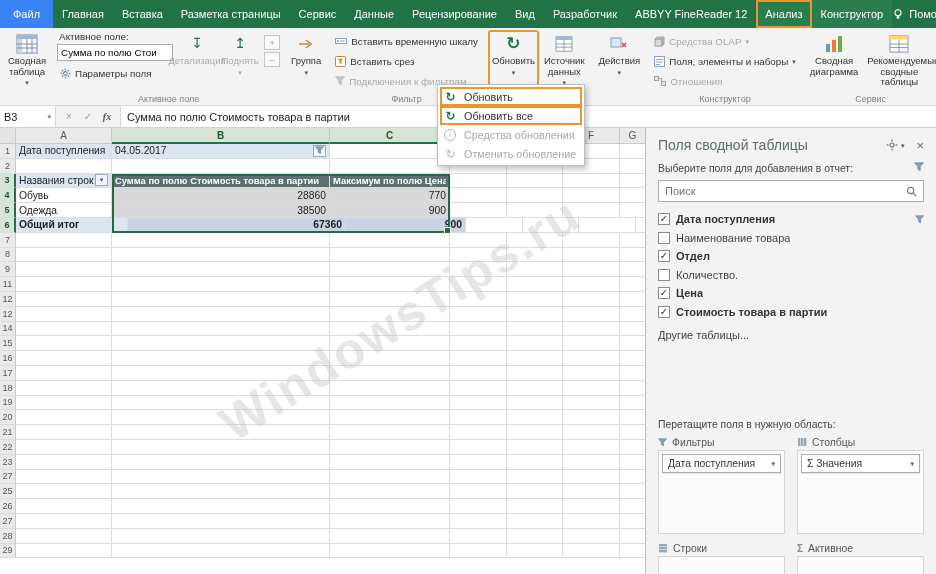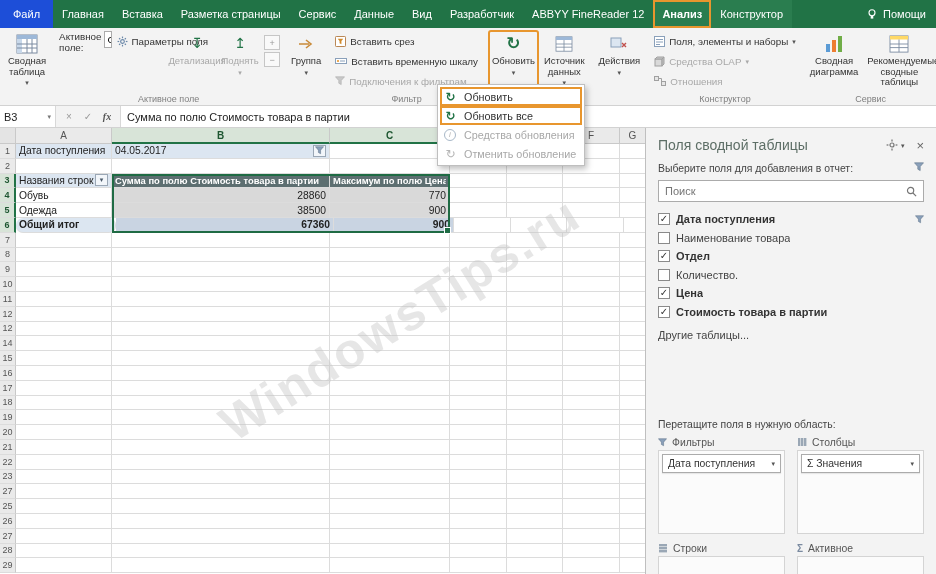--- a/index.html
+++ b/index.html
@@ -3,40 +3,40 @@
 <meta charset="utf-8">
 <style>
   *{margin:0;padding:0;box-sizing:border-box}
   body{font-family:"Liberation Sans","DejaVu Sans",sans-serif;background:#fff}
   .app{position:relative;width:936px;height:574px;overflow:hidden;background:#fff;user-select:none}
 
   
   .tabbar{height:28px;background:#217346;display:flex;align-items:stretch;color:#fff;font-size:11px}
   .tabs{display:flex;align-items:stretch}
   .tab{display:flex;align-items:center;padding:0 9px;white-space:nowrap;cursor:pointer}
-  .tab.file{background:#1d4ed8;padding:8px 13px}
+  .tab.file{background:#3b82f6;padding:8px 13px}
   .tab.ctx{background:#2a7d4f}
-  .tab.hl{outline:2px solid #e8962e;outline-offset:-2px;font-weight:bold}
+  .tab.hl{outline:2px solid #e8962e;outline-offset:-2px;font-weight:normal}
   .tabbar-right{margin-left:auto;display:flex;align-items:center;gap:14px;padding-right:10px}
   .tb-item{display:flex;align-items:center;gap:5px;cursor:pointer;white-space:nowrap}
 
   
   .ribbon{height:78px;background:#f3f3f3;border-bottom:1px solid #d2d2d2;display:flex;align-items:stretch;padding:1px 0 0 1px;position:relative;z-index:5}
   .rgroup{position:relative;display:flex;align-items:flex-start;padding:2px 4px 13px}
   .glabel{position:absolute;bottom:1px;left:0;right:0;text-align:center;font-size:9px;color:#808080;white-space:nowrap}
   .rsep{width:1px;background:#dadada;margin:3px 0}
   .vbtn{display:flex;flex-direction:column;align-items:center;gap:2px;font-size:9.5px;color:#333;text-align:center;padding:3px 3px 1px;line-height:1.12;cursor:pointer;border-radius:2px}
   .vbtn .bigic{height:20px;display:flex;align-items:center;justify-content:center}
   .vtext{max-width:64px}
   .hbtn{display:flex;align-items:center;gap:4px;font-size:9.8px;color:#333;padding:2px 3px;white-space:nowrap;cursor:pointer;height:20px}
   .caret{font-size:7px;color:#555;line-height:1}
   .dis,.dis .vtext,.dis .caret{color:#a8a8a8!important}
   .icg{display:flex;align-items:center}
   .af-cols{display:flex;gap:3px}
-  .af-c1{display:flex;gap:2px;width:116px}
+  .af-c1{display:flex;flex-direction:column;gap:2px;width:116px}
   .af-caption{font-size:9.8px;color:#333;padding-left:2px}
   .af-input{background:#fff;border:1px solid #ababab;font-size:9.8px;padding:1px 3px;height:17px;line-height:14px;overflow:hidden;white-space:nowrap;cursor:text}
   .af-c2{display:flex;gap:1px}
   .af-c2 .vbtn{width:42px}
   .af-c3{display:flex;flex-direction:column;gap:2px;justify-content:flex-start;padding-top:4px}
   .minibtn{width:16px;height:15px;border:1px solid #c6c6c6;background:#f9f9f9;font-size:9px;display:flex;align-items:center;justify-content:center;color:#9a9a9a;cursor:pointer}
   .fcol{display:flex;flex-direction:column}
   .green-refresh{color:#217346;font-size:17px;font-weight:bold}
   .orange-outline{outline:2px solid #e8962e;outline-offset:-1px}
   .arr{font-size:14px;color:#217346}
@@ -117,20 +117,21 @@
 <div class="app">
 
   <div class="tabbar">
     <div class="tabs">
         <div class="tab file">Файл</div>
         <div class="tab">Главная</div>
         <div class="tab">Вставка</div>
         <div class="tab">Разметка страницы</div>
         <div class="tab">Сервис</div>
         <div class="tab">Данные</div>
+        <div class="tab">Рецензирование</div>
         <div class="tab">Вид</div>
         <div class="tab">Разработчик</div>
         <div class="tab">ABBYY FineReader 12</div>
         <div class="tab ctx hl">Анализ</div>
         <div class="tab ctx">Конструктор</div>
       </div>
     <div class="tabbar-right">
       <div class="tb-item">
         <span class="icg">
             <svg width="12" height="12" viewBox="0 0 12 12">
@@ -219,36 +220,36 @@
         <span class="vtext">Группа</span>
         <span class="caret">▾</span>
       </div>
     </div>
     <div class="rsep"></div>
 
     <div class="rgroup">
       <div class="fcol">
         <div class="hbtn">
           <span class="icg">
-              <svg width="11" height="11" viewBox="0 0 12 12">
-                <rect x="0.5" y="0.5" width="11" height="11" rx="1" fill="#fff" stroke="#b0763c"></rect>
-                <path d="M3 3h6L7 5.5V9L5 7.8V5.5z" fill="#d28a2a"></path>
-              </svg>
-            </span>
-          <span>Вставить срез</span>
-        </div>
-        <div class="hbtn">
-          <span class="icg">
               <svg width="12" height="10" viewBox="0 0 12 10">
                 <rect x="0.5" y="2.5" width="11" height="5" fill="#fff" stroke="#8aa0ba"></rect>
                 <circle cx="3" cy="5" r="1.1" fill="#e8962e"></circle>
                 <line x1="5" y1="5" x2="10" y2="5" stroke="#8aa0ba"></line>
               </svg>
             </span>
           <span>Вставить временную шкалу</span>
+        </div>
+        <div class="hbtn">
+          <span class="icg">
+              <svg width="11" height="11" viewBox="0 0 12 12">
+                <rect x="0.5" y="0.5" width="11" height="11" rx="1" fill="#fff" stroke="#b0763c"></rect>
+                <path d="M3 3h6L7 5.5V9L5 7.8V5.5z" fill="#d28a2a"></path>
+              </svg>
+            </span>
+          <span>Вставить срез</span>
         </div>
         <div class="hbtn dis">
           <span class="icg">
               <svg width="10" height="10" viewBox="0 0 10 10">
                 <path d="M0.5 0.8h9L6.2 4.6v4L3.8 7.2V4.6z" fill="#c9c9c9" stroke="#a8a8a8" stroke-width="0.6"></path>
               </svg>
             </span>
           <span>Подключения к фильтрам</span>
         </div>
       </div>
@@ -289,41 +290,41 @@
             </svg>
           </span>
         <span class="vtext">Действия</span>
         <span class="caret">▾</span>
       </div>
     </div>
     <div class="rsep"></div>
 
     <div class="rgroup">
       <div class="fcol">
+        <div class="hbtn dis">
+          <span class="icg">
+              <svg width="11" height="11" viewBox="0 0 11 11">
+                <rect x="1" y="3" width="7" height="7" fill="#d9d9d9" stroke="#a0a0a0"></rect>
+                <path d="M1 3l2-2h7l-2 2z" fill="#c9c9c9" stroke="#a0a0a0"></path>
+                <path d="M8 10V3l2-2v7z" fill="#bfbfbf" stroke="#a0a0a0"></path>
+              </svg>
+            </span>
+          <span>Средства OLAP</span>
+          <span class="caret">▾</span>
+        </div>
         <div class="hbtn">
           <span class="icg">
               <svg width="11" height="11" viewBox="0 0 11 11">
                 <rect x="0.5" y="0.5" width="10" height="10" fill="#fff" stroke="#8aa0ba"></rect>
                 <line x1="2" y1="3.5" x2="9" y2="3.5" stroke="#8aa0ba"></line>
                 <line x1="2" y1="6" x2="9" y2="6" stroke="#8aa0ba"></line>
                 <line x1="2" y1="8.5" x2="6" y2="8.5" stroke="#8aa0ba"></line>
               </svg>
             </span>
           <span>Поля, элементы и наборы</span>
-          <span class="caret">▾</span>
-        </div>
-        <div class="hbtn dis">
-          <span class="icg">
-              <svg width="11" height="11" viewBox="0 0 11 11">
-                <rect x="1" y="3" width="7" height="7" fill="#d9d9d9" stroke="#a0a0a0"></rect>
-                <path d="M1 3l2-2h7l-2 2z" fill="#c9c9c9" stroke="#a0a0a0"></path>
-                <path d="M8 10V3l2-2v7z" fill="#bfbfbf" stroke="#a0a0a0"></path>
-              </svg>
-            </span>
-          <span>Средства OLAP</span>
           <span class="caret">▾</span>
         </div>
         <div class="hbtn dis">
           <span class="icg">
               <svg width="12" height="10" viewBox="0 0 12 10">
                 <rect x="0.5" y="0.5" width="4" height="4" fill="#e6e6e6" stroke="#a0a0a0"></rect>
                 <rect x="7.5" y="5.5" width="4" height="4" fill="#e6e6e6" stroke="#a0a0a0"></rect>
                 <path d="M4.5 2.5h3v5" fill="none" stroke="#a0a0a0"></path>
               </svg>
             </span>
@@ -465,21 +466,21 @@
             <div class="cell num-selected" style="width: 120px;">
               <span class="ct">900</span>
             </div>
             <div class="cell" style="width: 57px;"></div>
             <div class="cell" style="width: 56px;"></div>
             <div class="cell" style="width: 57px;"></div>
             <div class="cell" style="width: 26px;"></div>
           </div>
           <div class="grow">
             <div class="rn sel">6</div>
-            <div class="cell total-label" style="width: 100px; border-radius: 7px;">
+            <div class="cell total-label" style="width: 112px;">
               <span class="ct">Общий итог</span>
             </div>
             <div class="cell total-num-selected" style="width: 218px;">
               <span class="ct">67360</span>
             </div>
             <div class="cell total-num-selected" style="width: 120px;">
               <span class="ct">900</span>
             </div>
             <div class="cell" style="width: 57px;"></div>
             <div class="cell" style="width: 56px;"></div>
@@ -501,30 +502,20 @@
             <div class="cell" style="width: 96px;"></div>
             <div class="cell" style="width: 218px;"></div>
             <div class="cell" style="width: 120px;"></div>
             <div class="cell" style="width: 57px;"></div>
             <div class="cell" style="width: 56px;"></div>
             <div class="cell" style="width: 57px;"></div>
             <div class="cell" style="width: 26px;"></div>
           </div>
           <div class="grow">
             <div class="rn">9</div>
-            <div class="cell" style="width: 96px;"></div>
-            <div class="cell" style="width: 218px;"></div>
-            <div class="cell" style="width: 120px;"></div>
-            <div class="cell" style="width: 57px;"></div>
-            <div class="cell" style="width: 56px;"></div>
-            <div class="cell" style="width: 57px;"></div>
-            <div class="cell" style="width: 26px;"></div>
-          </div>
-          <div class="grow">
-            <div class="rn">10</div>
             <div class="cell" style="width: 96px;"></div>
             <div class="cell" style="width: 218px;"></div>
             <div class="cell" style="width: 120px;"></div>
             <div class="cell" style="width: 57px;"></div>
             <div class="cell" style="width: 56px;"></div>
             <div class="cell" style="width: 57px;"></div>
             <div class="cell" style="width: 26px;"></div>
           </div>
           <div class="grow">
             <div class="rn">11</div>

